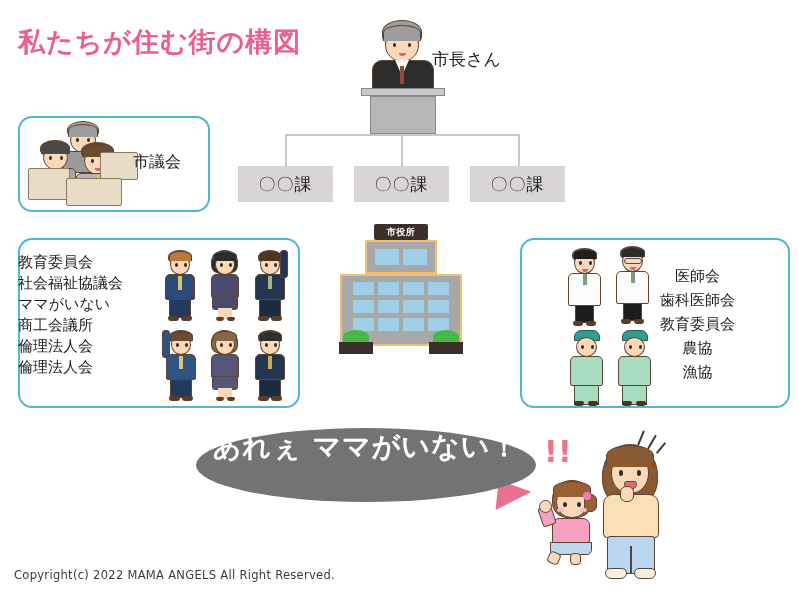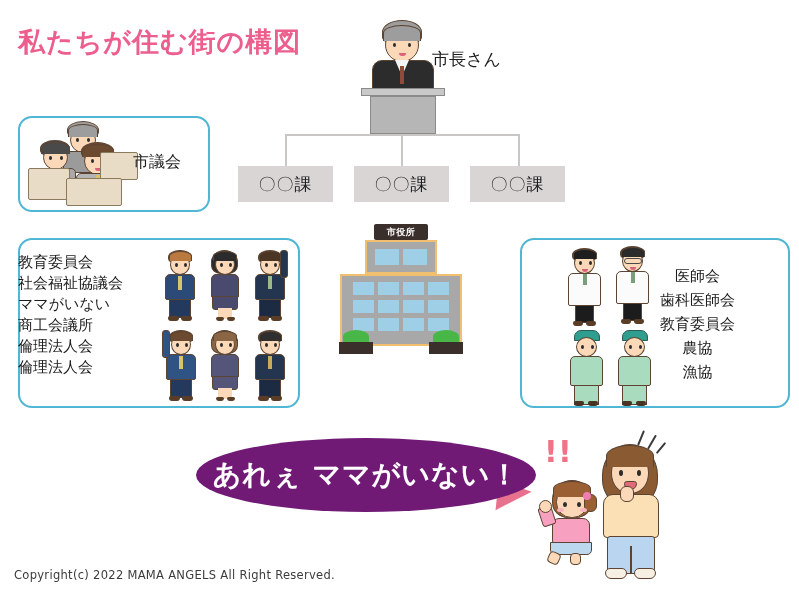--- a/index.html
+++ b/index.html
@@ -80,27 +80,27 @@
     font-size: 11.5px;
     color: #3b3b3b;
     letter-spacing: 0.3px;
     white-space: nowrap;
   }
 
   
   #speech-bubble {
     position: absolute;
     left: 196px;
-    top: 438px;
+    top: 428px;
     width: 340px;
     height: 74px;
-    background: #701a75;
+    background: #737373;
     border-radius: 50% / 50%;
     display: flex;
-    align-items: center;
+    align-items: flex-start;
     justify-content: center;
   }
   #speech-text {
     font-size: 28px;
     font-weight: bold;
     color: #ffffff;
     letter-spacing: 1px;
     white-space: nowrap;
   }
   #bubble-tail {

